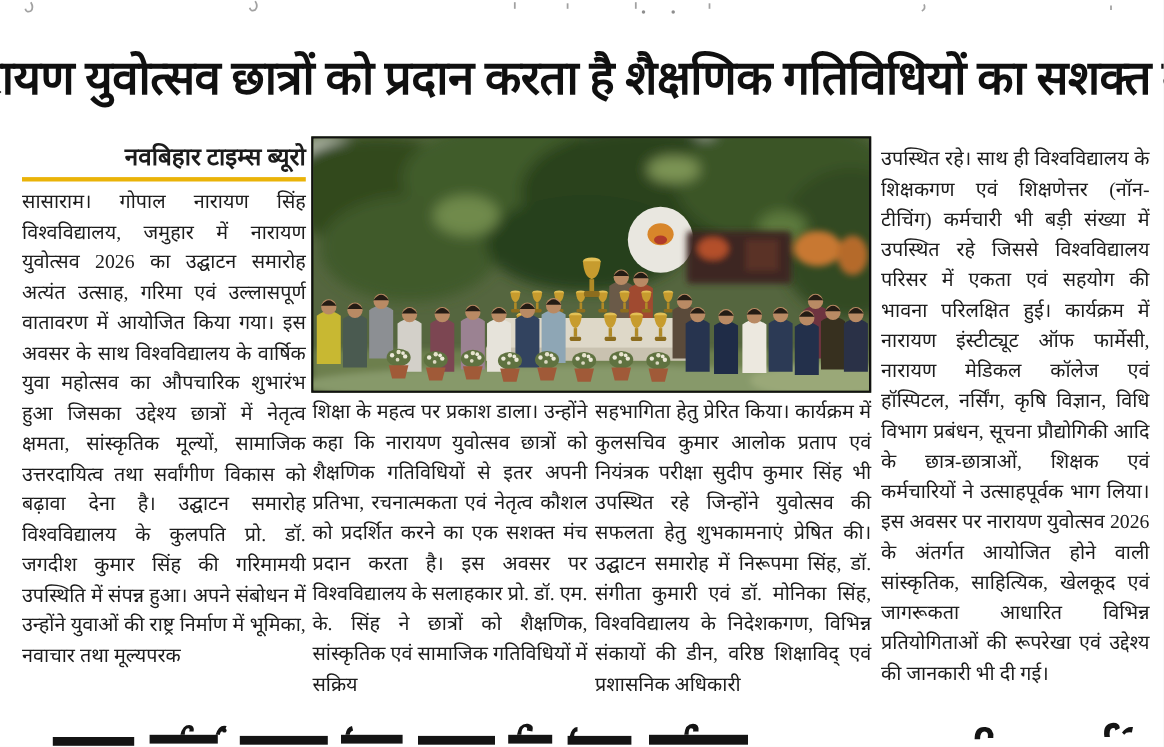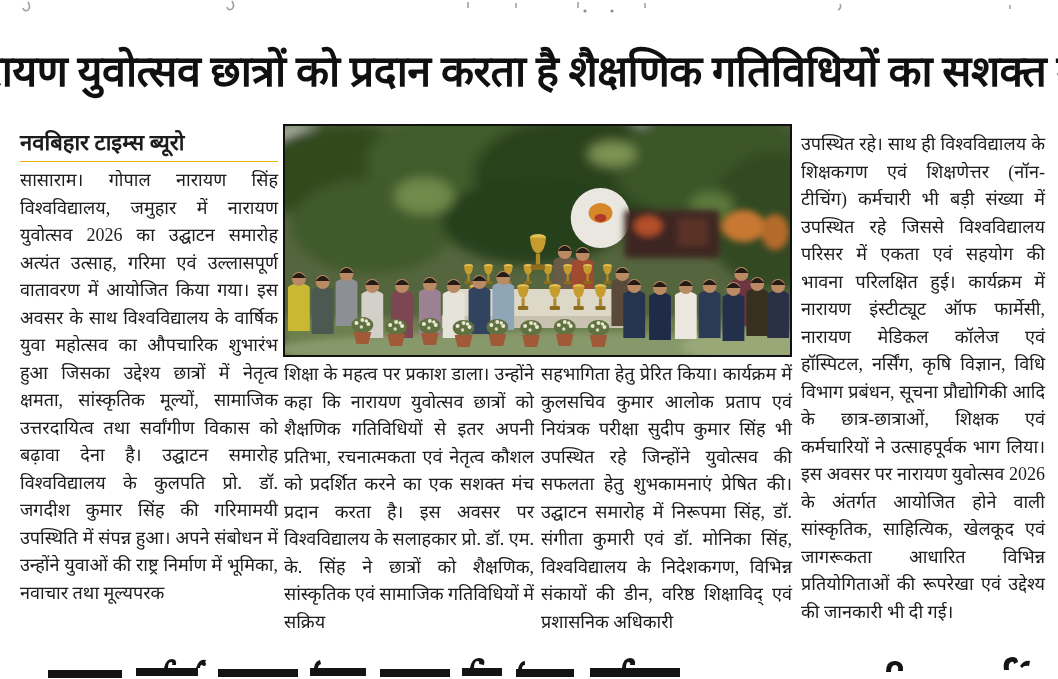--- a/index.html
+++ b/index.html
@@ -23,23 +23,23 @@
   }
   
   .col{
     position:absolute;
     font-size:18px;line-height:27.5px;
     text-align:justify;
   }
   .col p{margin:0;}
   .col1{left:20px;top:128px;width:258px;}
   .byline{
-    font-size:22px;font-weight:700;text-align:left;
+    font-size:22px;font-weight:700;text-align:right;
     padding:2px 0 5px 0;margin-bottom:5px;
-    border-bottom:1px solid #eab308;
+    border-bottom:4px solid #eab308;
     line-height:1.2;
   }
   .dateline{font-weight:400;}
   .col2{left:284px;top:361px;width:250px;}
   .col3{left:541px;top:361px;width:251px;}
   .col4{left:801px;top:131px;width:244px;}
   
   .photo-frame{
     position:absolute;left:283px;top:124px;width:509px;height:233px;
     border:2px solid #111;box-sizing:border-box;background:#47592f;

